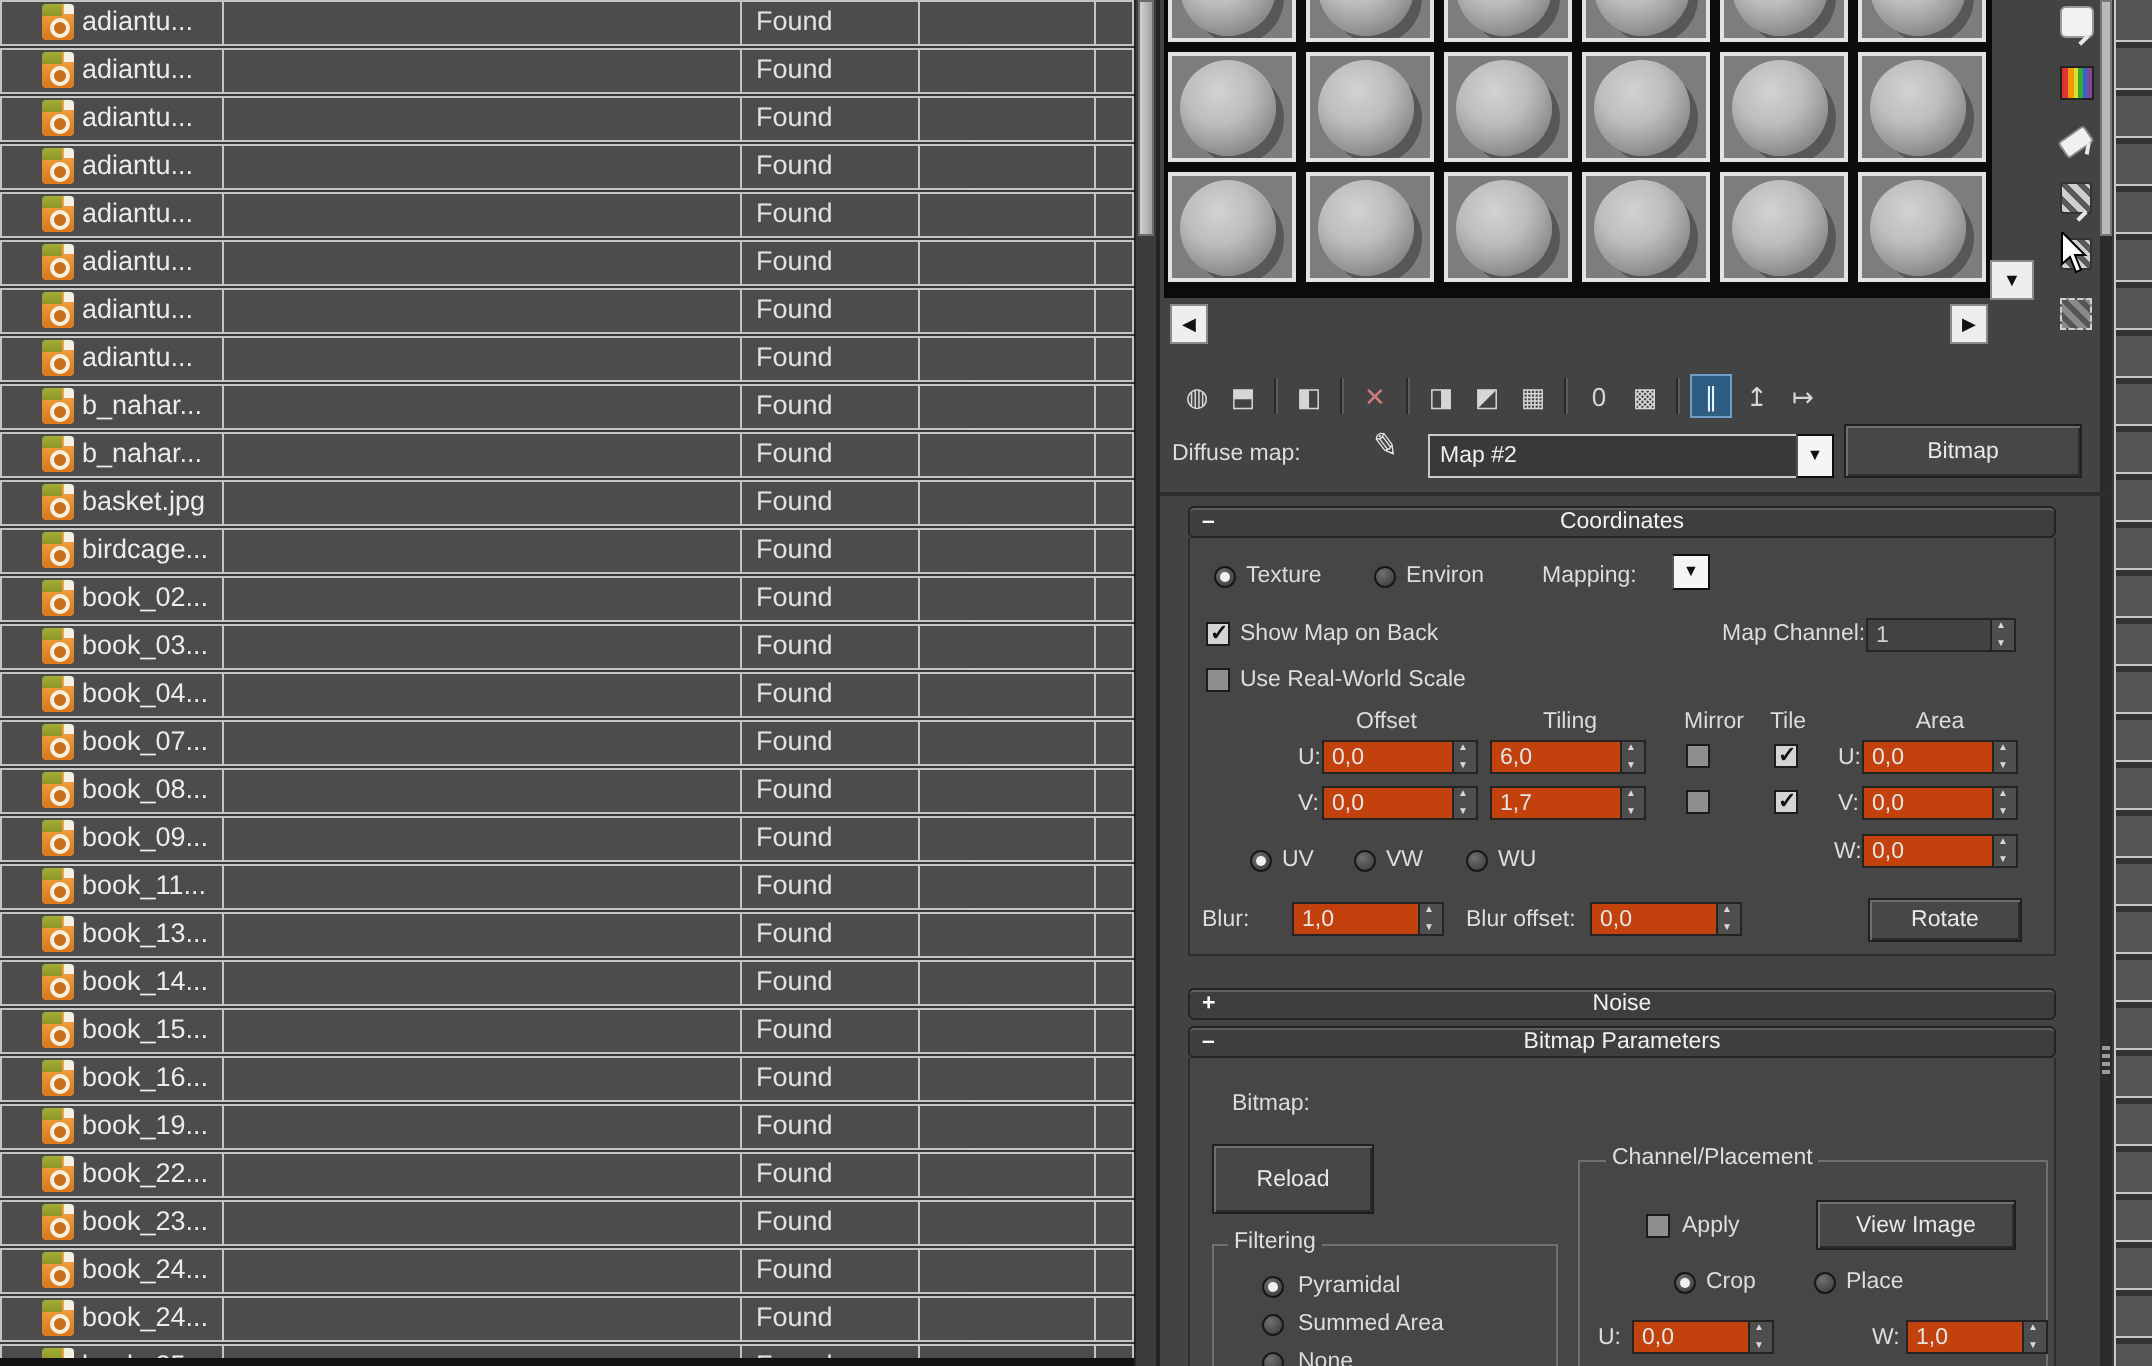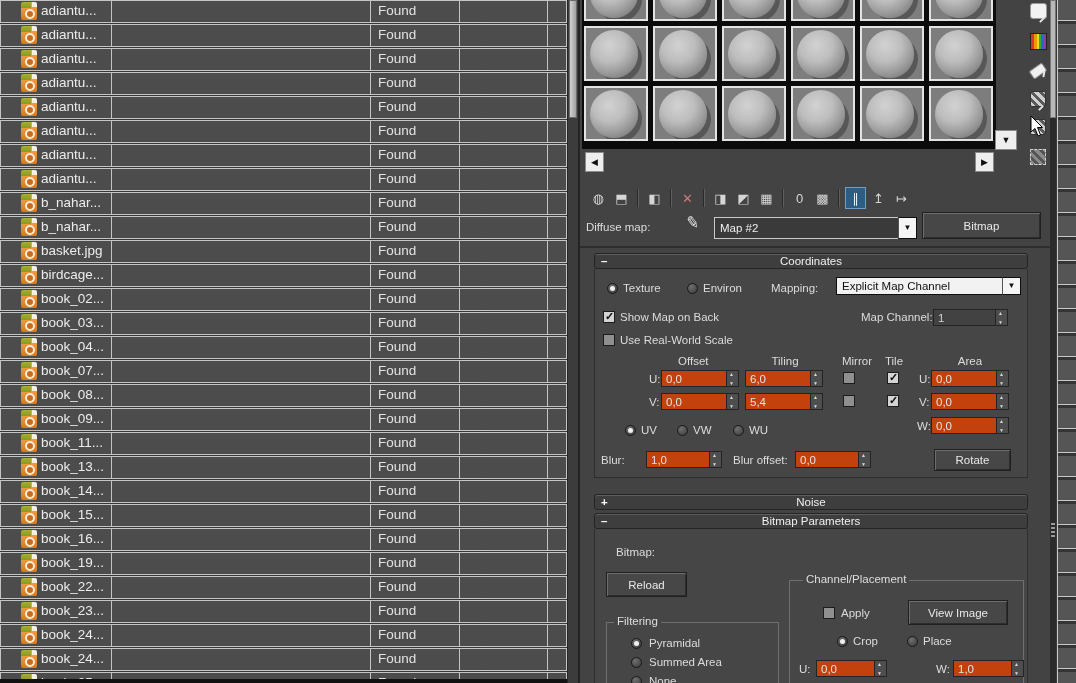--- a/index.html
+++ b/index.html
@@ -570,21 +570,20 @@
       <span class="tog">–</span>
       <span>Coordinates</span>
     </div>
     <div class="rollc" style="top:269px;height:209px;">
       <div class="rad on" style="left:12px;top:14px;"></div>
       <div class="lbl" style="left:28px;top:13px;position:absolute;">Texture</div>
       <div class="rad" style="left:92px;top:14px;"></div>
       <div class="lbl" style="left:108px;top:13px;">Environ</div>
       <div class="lbl" style="left:176px;top:13px;">Mapping:</div>
       <div class="ddl ddl-light" style="left:241px;top:8px;width:185px;height:18px;">
-        <span class="txt">Explicit Map Channel</span>
         <span class="arr">▼</span>
       </div>
 
       <div class="cb on" style="left:8px;top:42px;"></div>
       <div class="lbl" style="left:25px;top:42px;">Show Map on Back</div>
       <div class="lbl" style="left:266px;top:42px;">Map Channel:</div>
       <div class="fld" style="left:338px;top:40px;width:62px;background:#424242;color:#cfcfcf;">1</div>
       <div class="spin" style="left:400px;top:40px;"></div>
 
       <div class="cb" style="left:8px;top:65px;"></div>
@@ -603,21 +602,21 @@
       <div class="spin" style="left:215px;top:101px;"></div>
       <div class="cb" style="left:248px;top:103px;"></div>
       <div class="cb on" style="left:292px;top:103px;"></div>
       <div class="lbl" style="left:324px;top:104px;">U:</div>
       <div class="fld" style="left:336px;top:101px;width:65px;">0,0</div>
       <div class="spin" style="left:401px;top:101px;"></div>
 
       <div class="lbl" style="left:54px;top:127px;">V:</div>
       <div class="fld" style="left:66px;top:124px;width:65px;">0,0</div>
       <div class="spin" style="left:131px;top:124px;"></div>
-      <div class="fld" style="left:150px;top:124px;width:65px;">5,4</div>
+      <div class="fld" style="left:150px;top:124px;width:65px;">1,7</div>
       <div class="spin" style="left:215px;top:124px;"></div>
       <div class="cb" style="left:248px;top:126px;"></div>
       <div class="cb on" style="left:292px;top:126px;"></div>
       <div class="lbl" style="left:324px;top:127px;">V:</div>
       <div class="fld" style="left:336px;top:124px;width:65px;">0,0</div>
       <div class="spin" style="left:401px;top:124px;"></div>
 
       <div class="lbl" style="left:322px;top:151px;">W:</div>
       <div class="fld" style="left:336px;top:148px;width:65px;">0,0</div>
       <div class="spin" style="left:401px;top:148px;"></div>
@@ -642,21 +641,21 @@
       <span class="tog">+</span>
       <span>Noise</span>
     </div>
 
     <div class="roll" style="top:513px;">
       <span class="tog">–</span>
       <span>Bitmap Parameters</span>
     </div>
     <div class="rollc" style="top:529px;height:154px;border-bottom:0;">
       <div class="lbl" style="left:21px;top:17px;">Bitmap:</div>
-      <div class="btn" style="left:11px;top:43px;width:81px;height:25px;">Reload</div>
+      <div class="btn" style="left:11px;top:43px;width:81px;height:35px;">Reload</div>
 
       <div class="grp" style="left:194px;top:51px;width:235px;height:103px;border-bottom:0;"></div>
       <div class="grplbl" style="left:208px;top:44px;">Channel/Placement</div>
       <div class="cb" style="left:228px;top:78px;"></div>
       <div class="lbl" style="left:246px;top:78px;">Apply</div>
       <div class="btn" style="left:313px;top:71px;width:100px;height:25px;">View Image</div>
       <div class="rad on" style="left:242px;top:107px;"></div>
       <div class="lbl" style="left:258px;top:106px;">Crop</div>
       <div class="rad" style="left:312px;top:107px;"></div>
       <div class="lbl" style="left:328px;top:106px;">Place</div>

